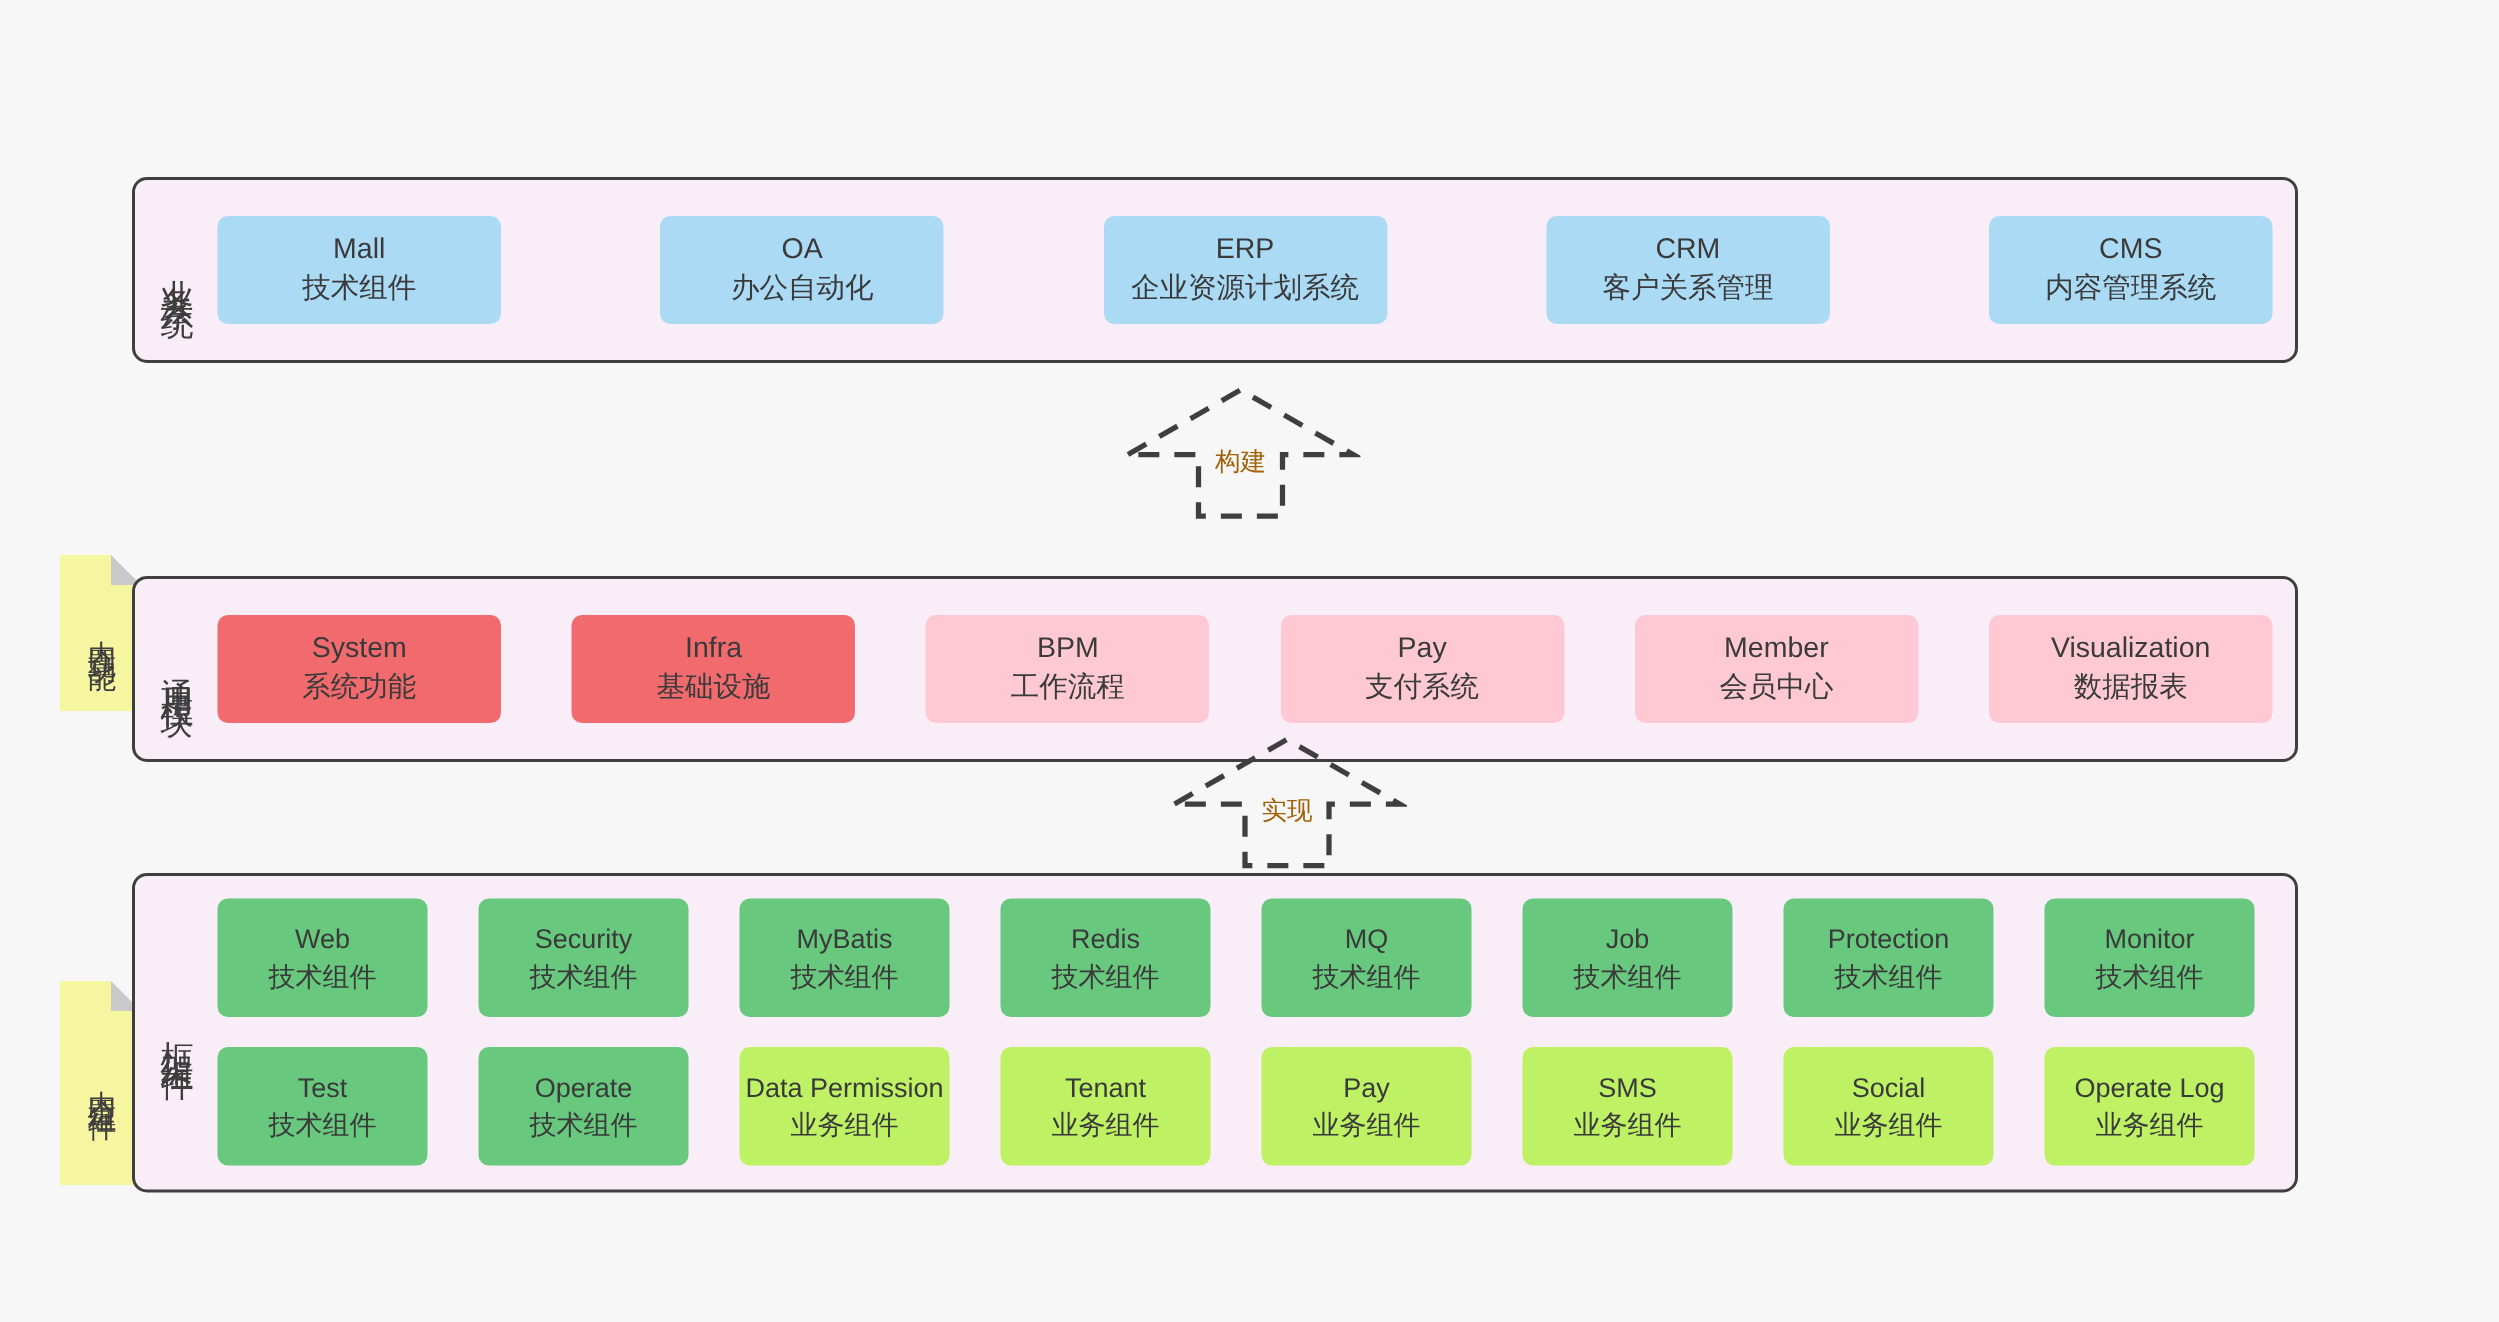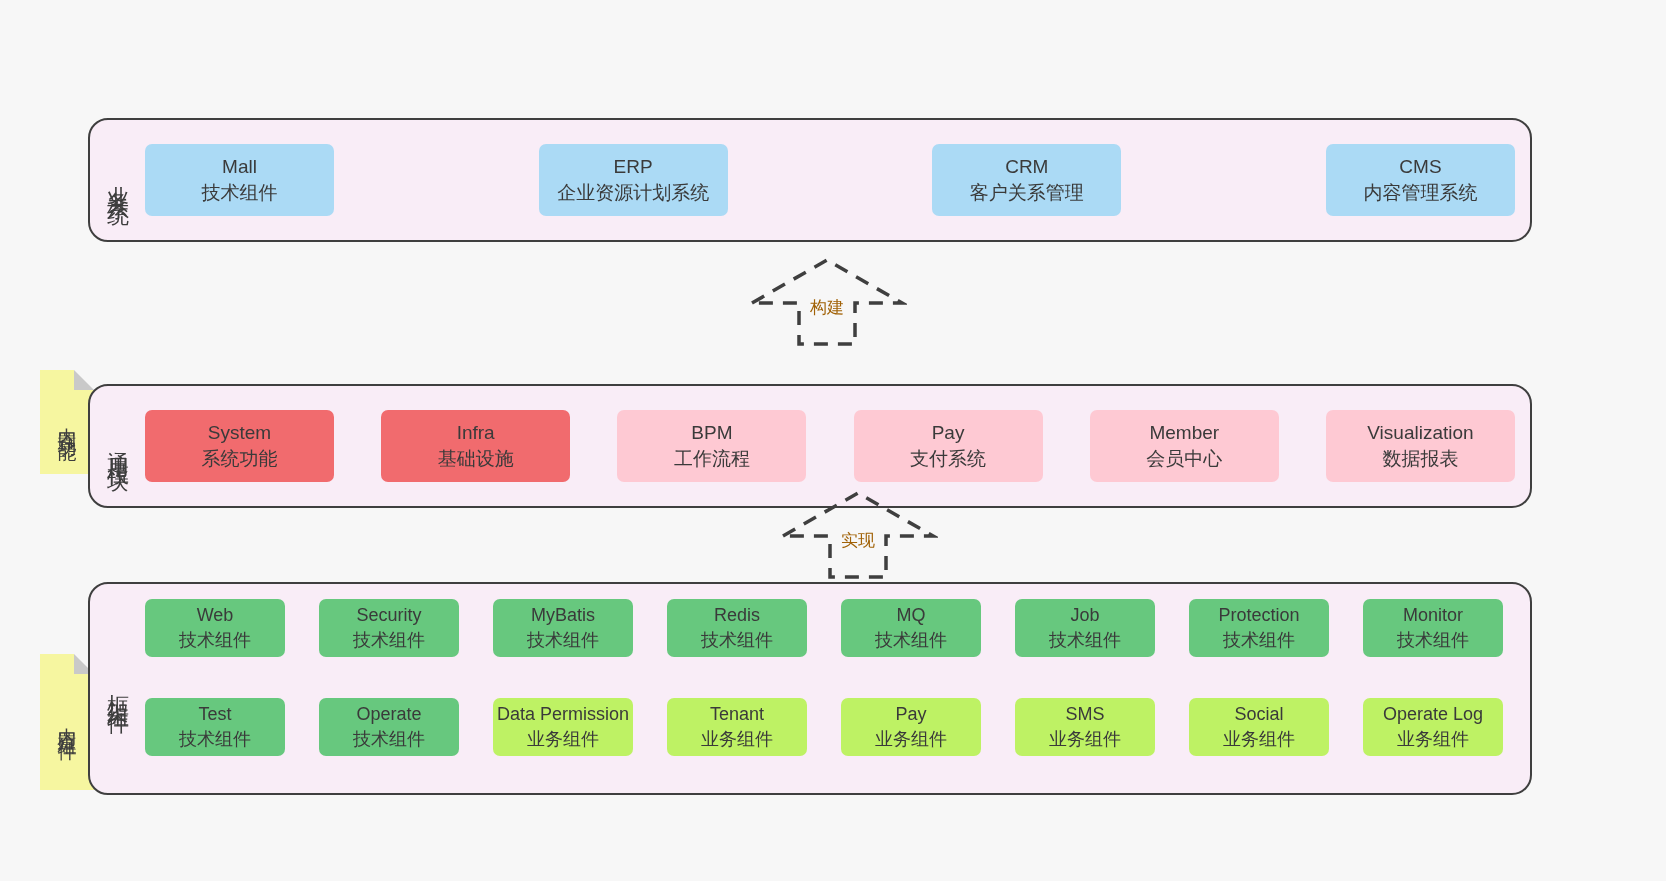--- a/index.html
+++ b/index.html
@@ -26,21 +26,21 @@
   #note-components { top:654px; height:136px; }
   .note-label {
     position:absolute; left:50%; top:50%; transform:translate(-50%,-50%);
     writing-mode:vertical-rl; text-orientation:upright;
     font-size:19px; letter-spacing:5px; color:#3d3d3d; white-space:nowrap;
   }
 
   
   .layer {
     position:absolute; left:88px; width:1444px; box-sizing:border-box;
-    background:#f9edf7; border:2px solid #3f3f3f; border-radius:20px;
+    background:#f9edf7; border:2px solid #3f3f3f; border-radius:10px;
   }
   #layer-business   { top:118px; height:124px; }
   #layer-modules    { top:348px; height:124px;margin-top:36px; }
   #layer-components { top:582px; height:213px; }
   .layer-label {
     position:absolute; left:13px; top:50%; transform:translateY(-50%);
     writing-mode:vertical-rl; text-orientation:upright;
     font-size:22px; letter-spacing:6px; color:#3d3d3d; white-space:nowrap;
   }
 
@@ -52,21 +52,21 @@
   .row8 { left:55px; right:27px; }
   #layer-components .r1 { top:15px; }
   #layer-components .r2 { top:114px; }
 
   .box {
     border-radius:7px; display:flex; flex-direction:column;
     align-items:center; justify-content:center; text-align:center;
     color:#3a3a3a;
   }
   .row6 .box { width:189px; height:72px; font-size:19px; line-height:26px; }
-  .row8 .box { width:140px; height:58px; font-size:18px; line-height:25px; }
+  .row8 .box { width:140px; height:79px; font-size:18px; line-height:25px; }
   .blue       { background:#abdaf5; }
   .red        { background:#f16b6e; }
   .pink       { background:#fec9d3; }
   .green      { background:#67c87e; }
   .lightgreen { background:#bef264; }
 
   
   .arrow { position:absolute; width:160px; height:94px; }
   #arrow-build     { left:747px; top:255px; }
   #arrow-implement { left:778px; top:488px; }
@@ -94,20 +94,24 @@
   </div>
 
   <div class="layer" id="layer-business">
     <div class="layer-label">业务系统</div>
     <div class="box-row row6">
         <div class="box blue">
           <div>Mall</div>
           <div>技术组件</div>
         </div>
         <div class="box blue">
+          <div>OA</div>
+          <div>办公自动化</div>
+        </div>
+        <div class="box blue">
           <div>ERP</div>
           <div>企业资源计划系统</div>
         </div>
         <div class="box blue">
           <div>CRM</div>
           <div>客户关系管理</div>
         </div>
         <div class="box blue">
           <div>CMS</div>
           <div>内容管理系统</div>

